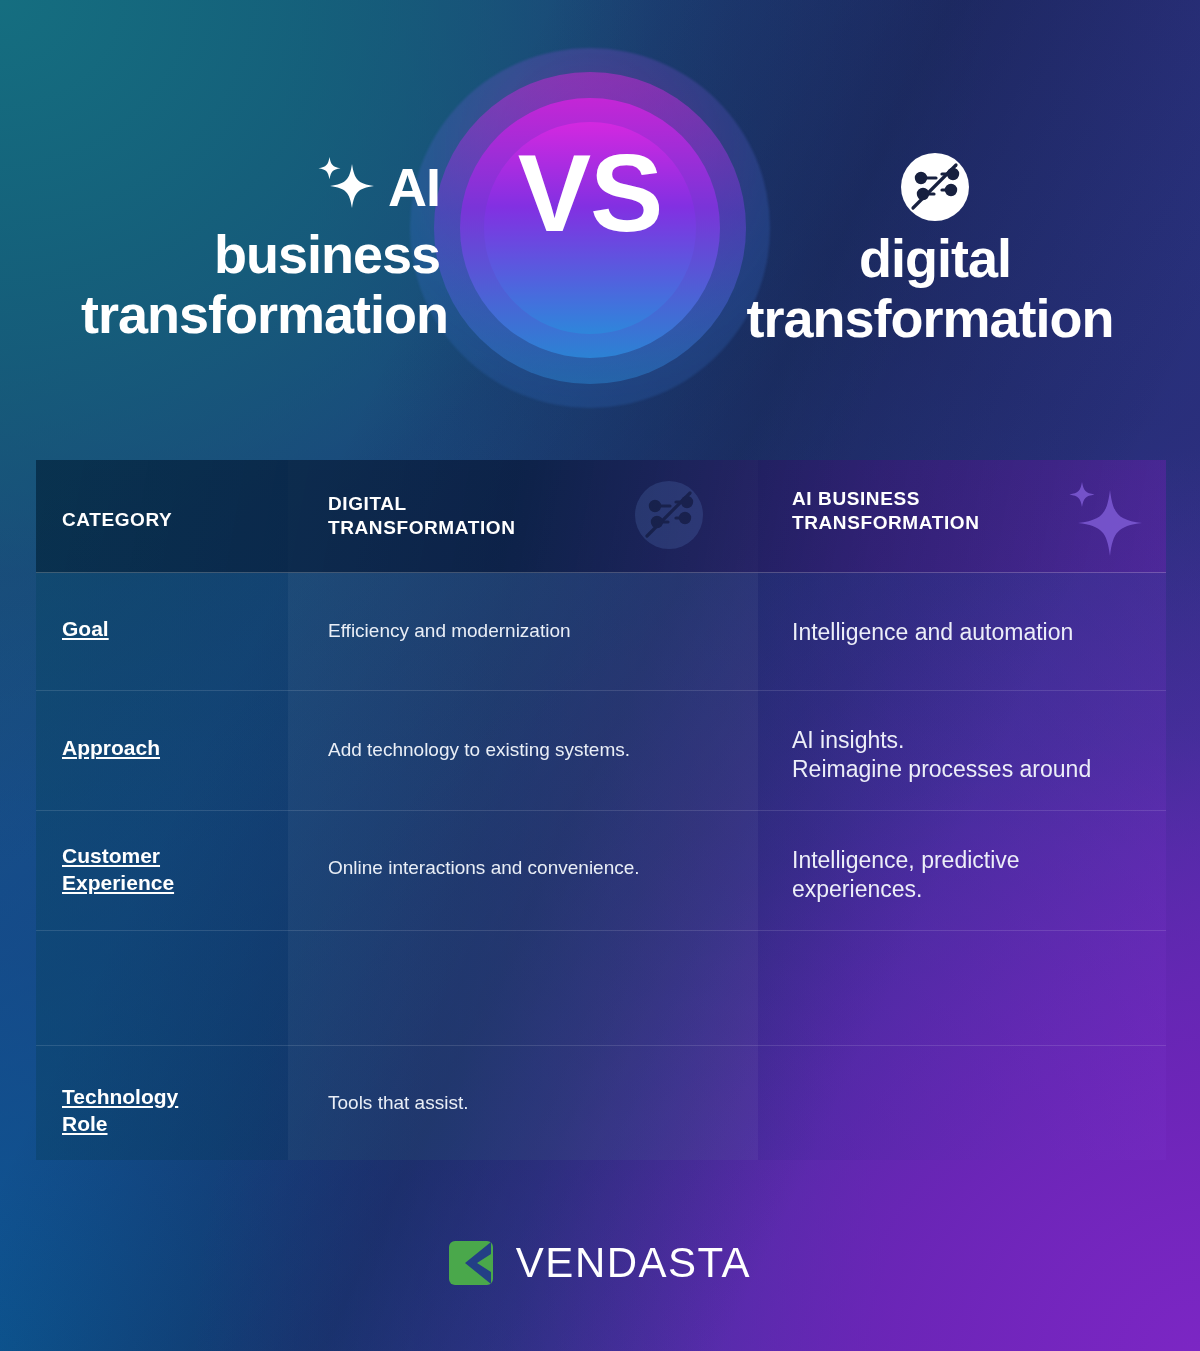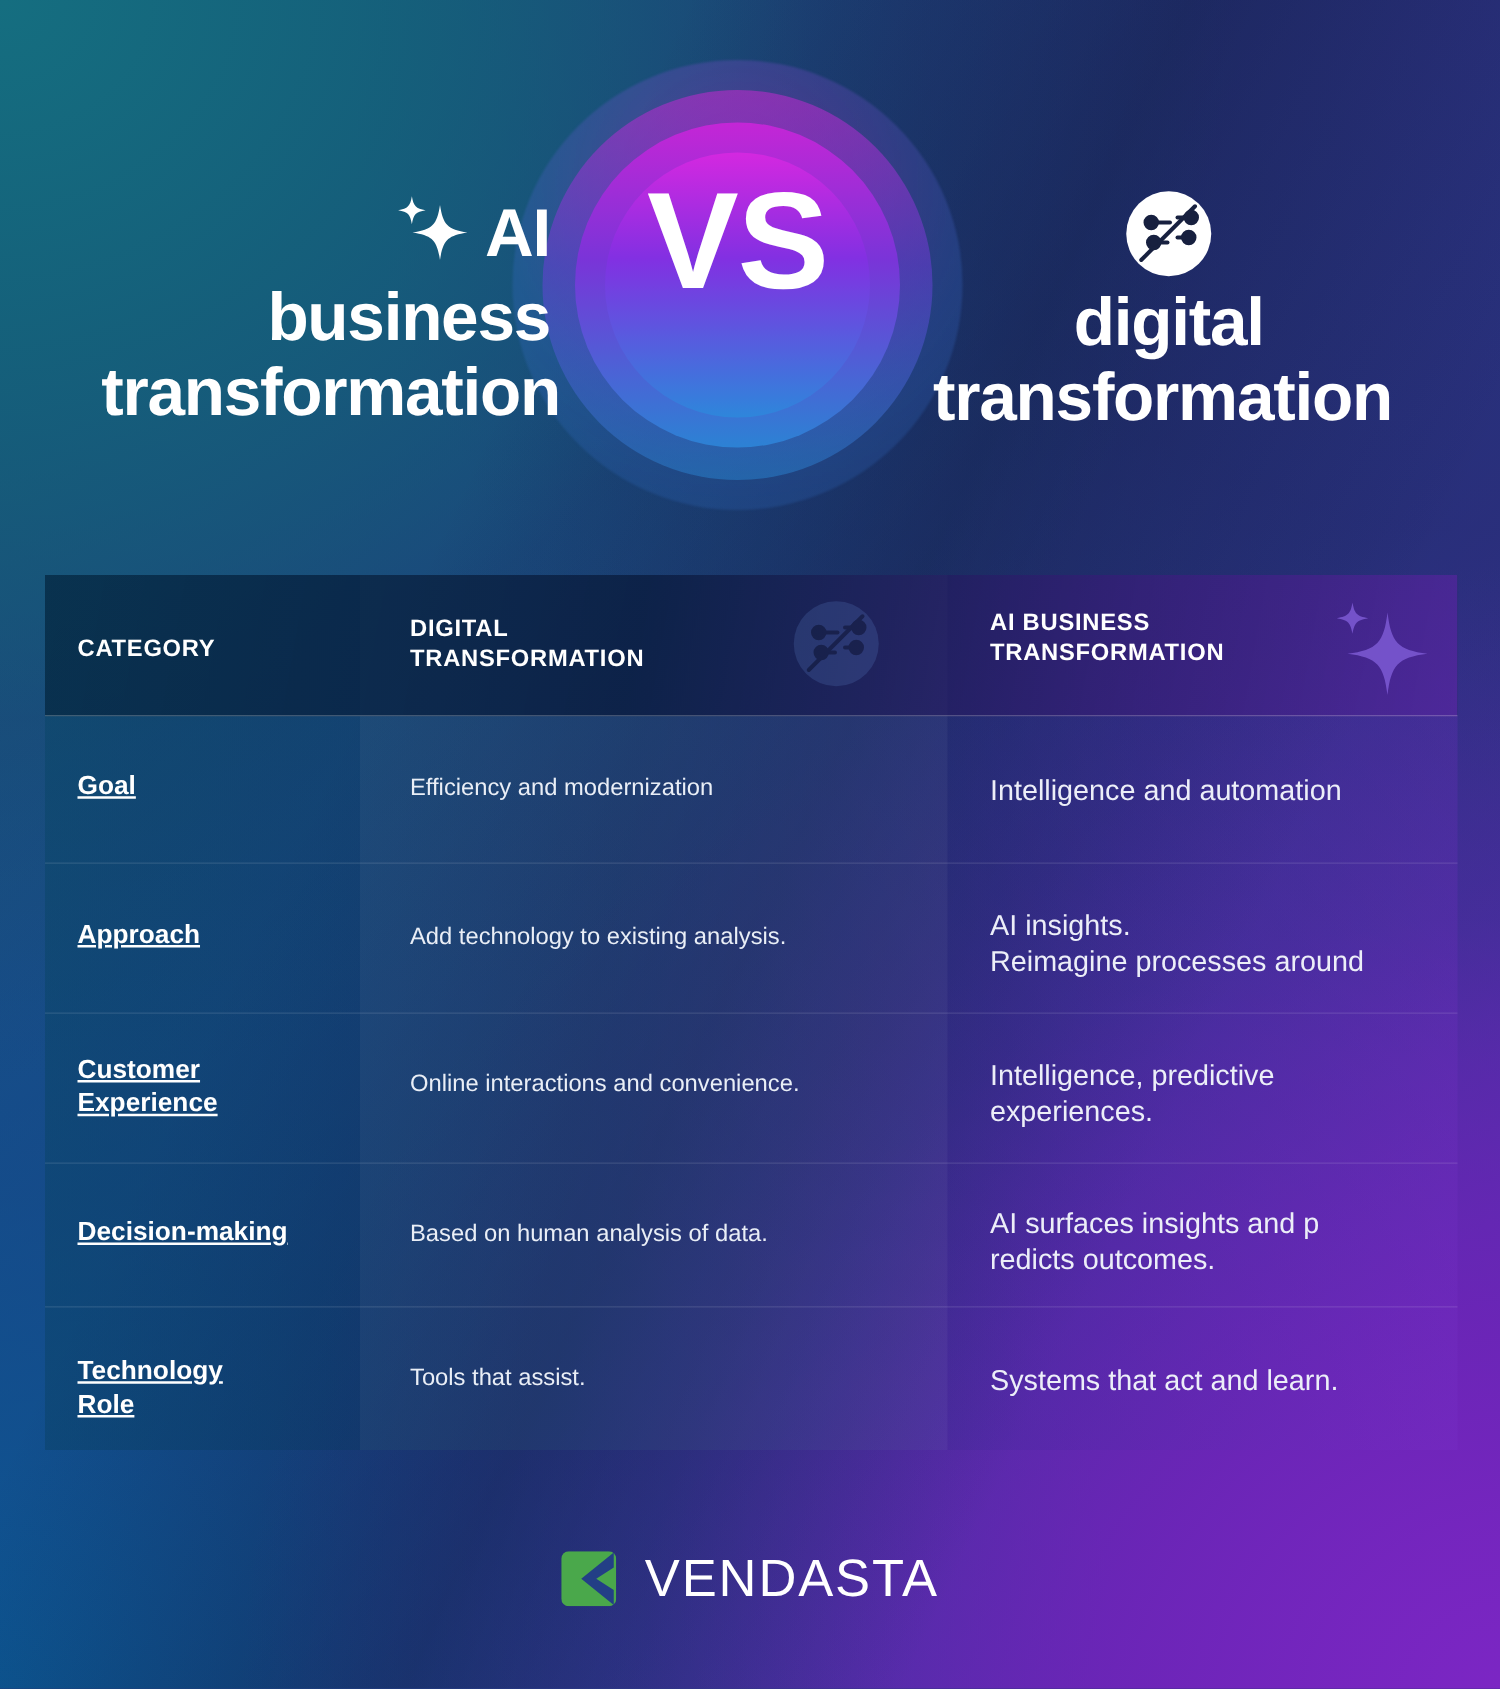--- a/index.html
+++ b/index.html
@@ -198,64 +198,49 @@
         <div></div>
       </div>
     </div>
     <div class="rowline" style="top:230px;"></div>
 
     <div class="row" style="top:230px;height:120px;">
       <div class="cat" style="top:45px;">
         <div>Approach</div>
         <div></div>
       </div>
-      <div class="c2" style="top:47px;">Add technology to existing analysis.</div>
+      <div class="c2" style="top:47px;">Add technology to existing systems.</div>
       <div class="c3" style="top:36px;">
         <div>AI insights.</div>
         <div>Reimagine processes around</div>
       </div>
     </div>
     <div class="rowline" style="top:350px;"></div>
 
     <div class="row" style="top:350px;height:120px;">
       <div class="cat" style="top:33px;">
         <div>Customer</div>
         <div>Experience</div>
       </div>
       <div class="c2" style="top:45px;">Online interactions and convenience.</div>
       <div class="c3" style="top:36px;">
         <div>Intelligence, predictive</div>
         <div>experiences.</div>
       </div>
     </div>
     <div class="rowline" style="top:470px;"></div>
 
-    <div class="row" style="top:470px;height:115px;">
-      <div class="cat" style="top:43px;">
-        <div>Decision-making</div>
-        <div></div>
-      </div>
-      <div class="c2" style="top:45px;">Based on human analysis of data.</div>
-      <div class="c3" style="top:34px;">
-        <div>AI surfaces insights and p</div>
-        <div>redicts outcomes.</div>
-      </div>
-    </div>
     <div class="rowline" style="top:585px;"></div>
 
     <div class="row" style="top:585px;height:115px;">
       <div class="cat" style="top:23px;margin-top:16px;">
         <div>Technology</div>
         <div>Role</div>
       </div>
       <div class="c2" style="top:45px;">Tools that assist.</div>
-      <div class="c3" style="top:45px;">
-        <div>Systems that act and learn.</div>
-        <div></div>
-      </div>
     </div>
   </div>
 
   <div class="brand">
     <span class="brand-mark">
       <svg viewBox="0 0 44 44" width="44" height="44" aria-hidden="true">
         <rect x="0" y="0" width="44" height="44" rx="6" ry="6" fill="#4aa84b"></rect>
         <path d="M44 0 L18 22 L44 44 Z" fill="#ffffff" opacity="0"></path>
         <path d="M41 2 L17 22 L41 42 L41 30 L27 22 L41 14 Z" fill="#1e3a8a" opacity="0"></path>
         <path d="M42 1 L16 22 L42 43 L42 31 L28 22 L42 13 Z" fill="#233f86"></path>

